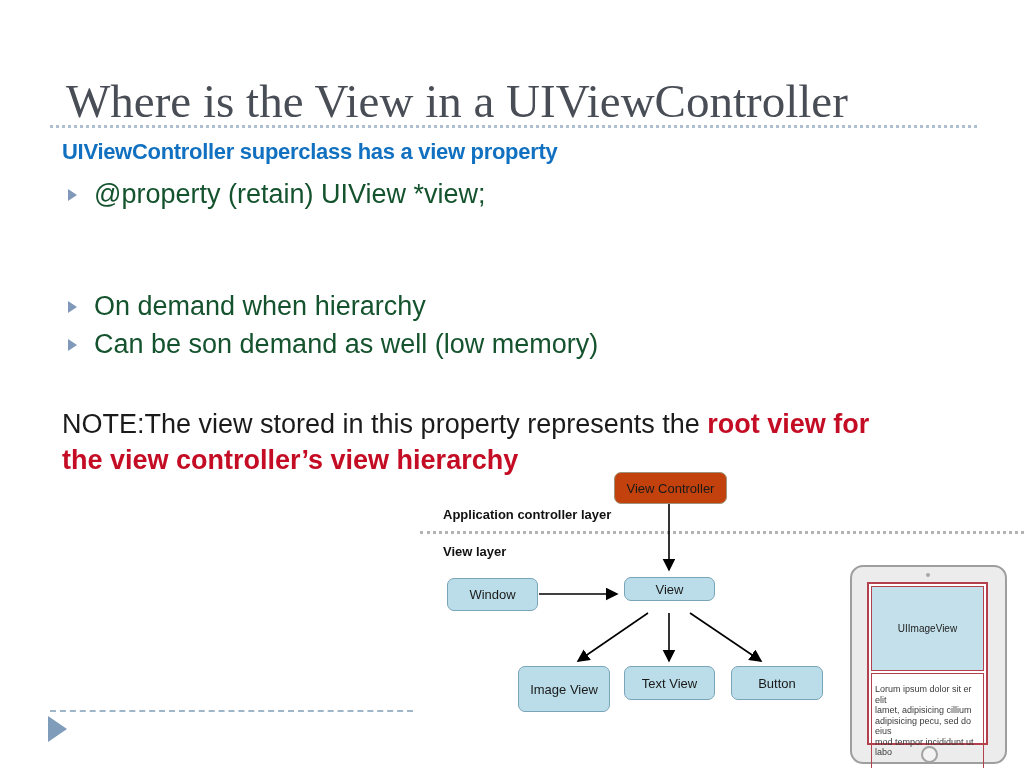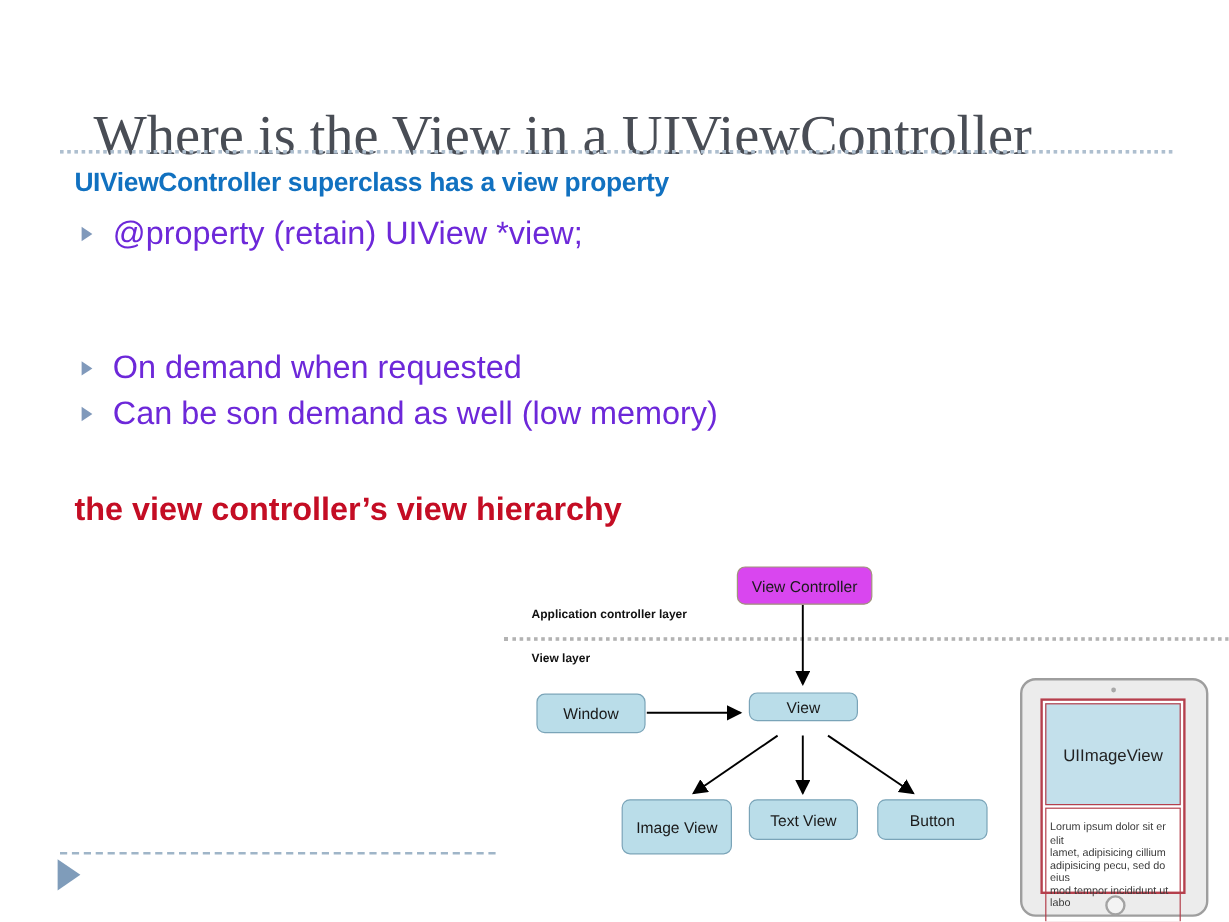--- a/index.html
+++ b/index.html
@@ -1,54 +1,54 @@
 <!DOCTYPE html>
 <html><head>
 <meta charset="utf-8">
 <style>
   html,body{margin:0;padding:0;background:#fff;}
   #slide{position:relative;width:1024px;height:768px;background:#ffffff;overflow:hidden;
          font-family:"Liberation Sans",sans-serif;}
 
   
   .slide-title{position:absolute;left:62px;top:70px;font-family:"Liberation Serif",serif;
-    font-size:47px;font-weight:400;color:#494d55;letter-spacing:0px;white-space:nowrap;margin:16px;}
+    font-size:47px;font-weight:400;color:#494d55;letter-spacing:0px;white-space:nowrap;margin:4px;}
   .title-divider{position:absolute;left:50px;top:125px;width:927px;height:0;
     border-top:3px dotted #aebfcf;}
 
   
   .heading{position:absolute;left:62px;top:139px;font-size:22px;font-weight:bold;
     color:#1171c0;letter-spacing:-0.3px;white-space:nowrap;}
   .subheading{position:absolute;left:62px;top:250px;font-size:27px;color:#1b1b1b;white-space:nowrap;}
   .bullet-row{position:absolute;left:68px;display:flex;align-items:center;white-space:nowrap;}
   .tri{width:0;height:0;border-left:9px solid #8099bb;border-top:6px solid transparent;
     border-bottom:6px solid transparent;margin-right:17px;flex:0 0 auto;}
-  .bullet-text{font-size:27px;color:#6d28d9;}
+  .bullet-text{font-size:27px;color:#14532d;}
   .note{position:absolute;left:62px;top:406px;font-size:27px;line-height:36px;color:#1b1b1b;}
   .note div{white-space:nowrap;}
   .note .red{color:#c40d24;font-weight:bold;}
 
   
-  .layer-label{position:absolute;font-size:10px;font-weight:bold;color:#111;white-space:nowrap;}
+  .layer-label{position:absolute;font-size:13px;font-weight:bold;color:#111;white-space:nowrap;}
   .layer-divider{position:absolute;left:420px;top:531px;width:604px;height:0;
     border-top:3px dotted #b3b3b3;}
   .dbox{position:absolute;display:flex;align-items:center;justify-content:center;
     font-size:13px;color:#1a1a1a;border-radius:7px;box-sizing:border-box;}
   .dbox.blue{background:#badde9;border:1.5px solid #7aa4b8;}
-  .dbox.peach{background:#d946ef;border:1.5px solid #a0937b;}
+  .dbox.peach{background:#c2410c;border:1.5px solid #a0937b;}
   #arrows{position:absolute;left:420px;top:460px;}
 
   
   .ipad{position:absolute;left:850px;top:565px;width:157px;height:199px;background:#ececec;
     border:2px solid #9e9e9e;border-radius:13px;box-sizing:border-box;}
   .camera{position:absolute;left:74px;top:6px;width:4px;height:4px;border-radius:50%;background:#a8a8a8;}
   .screen{position:absolute;left:15px;top:15px;width:121px;height:163px;background:#fff;
     border:2px solid #b5404d;box-sizing:border-box;padding:2px;display:flex;flex-direction:column;}
   .imgpanel{height:85px;background:#c3e0eb;border:1.5px solid #b5404d;box-sizing:border-box;
-    display:flex;align-items:center;justify-content:center;font-size:14px;color:#222;flex:0 0 auto;}
+    display:flex;align-items:center;justify-content:center;font-size:10px;color:#222;flex:0 0 auto;}
   .lorempanel{margin-top:2px;border:1.5px solid #b5404d;box-sizing:border-box;flex:1 1 auto;
     padding:10px 3px;font-size:9px;line-height:10.5px;color:#3a3a3a;}
   .btnpanel{margin-top:2px;height:22px;border:1.5px solid #b5404d;box-sizing:border-box;
     display:flex;align-items:center;justify-content:center;font-size:13px;color:#111;flex:0 0 auto;}
   .home{position:absolute;left:69px;top:179px;width:13px;height:13px;border:2.5px solid #a3a3a3;
     border-radius:50%;background:#f3f3f3;}
 
   
   .footer-divider{position:absolute;left:50px;top:710px;width:363px;height:0;
     border-top:2px dashed #9fb5c8;}
@@ -66,29 +66,30 @@
   <div class="heading">UIViewController superclass has a view property</div>
 
   <div class="bullet-row" style="top:179px;">
     <span class="tri"></span>
     <span class="bullet-text">@property (retain) UIView *view;</span>
   </div>
 
 
   <div class="bullet-row" style="top:291px;">
     <span class="tri"></span>
-    <span class="bullet-text">On demand when requested</span>
+    <span class="bullet-text">On demand when hierarchy</span>
   </div>
 
   <div class="bullet-row" style="top:329px;">
     <span class="tri"></span>
     <span class="bullet-text">Can be son demand as well (low memory)</span>
   </div>
 
   <div class="note">
+    <div><span>NOTE:The view stored in this property represents the </span><span class="red">root view for</span></div>
     <div class="red">the view controller’s view hierarchy</div>
   </div>
 
   <div class="layer-label" style="left:443px;top:507px;">Application controller layer</div>
   <div class="layer-divider"></div>
   <div class="layer-label" style="left:443px;top:544px;">View layer</div>
 
   <svg id="arrows" width="604" height="310" viewBox="0 0 604 310">
     <defs>
       <marker id="ah" markerWidth="9" markerHeight="9" refX="7" refY="4" orient="auto">

